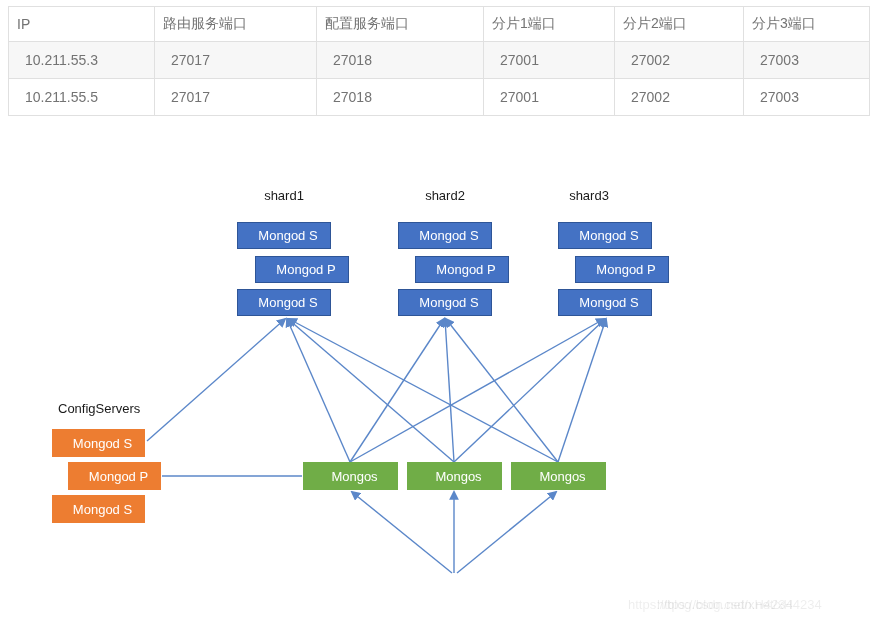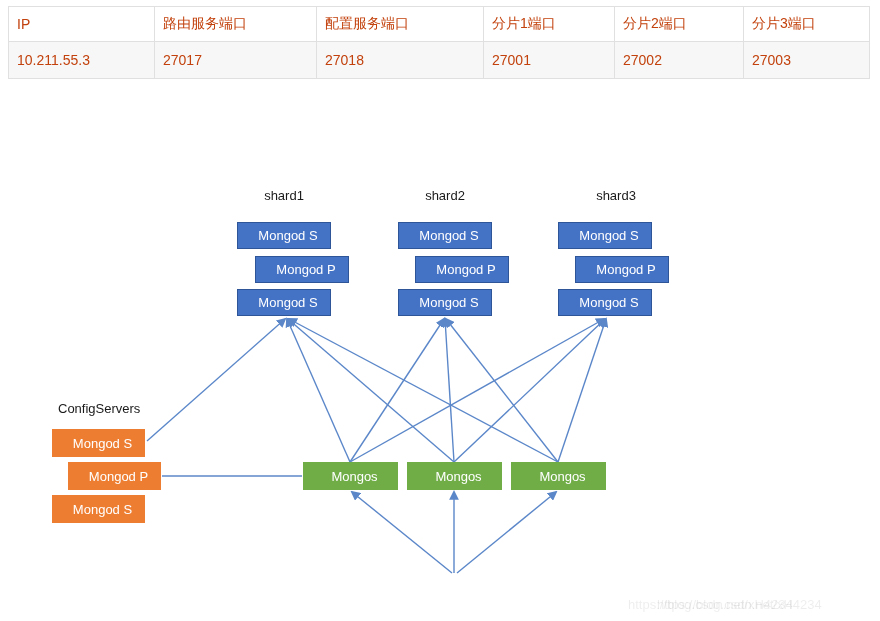--- a/index.html
+++ b/index.html
@@ -10,33 +10,33 @@
     font-family: "Liberation Sans", "DejaVu Sans", sans-serif;
     overflow: hidden;
   }
 
   
   table.port-table {
     position: absolute; left: 8px; top: 6px;
     width: 861px;
     border-collapse: collapse;
     font-size: 14px;
-    color: #c2410c;
+    color: #737373;
     table-layout: fixed;
   }
   table.port-table th, table.port-table td {
     border: 1px solid #e0e0e0;
     text-align: left;
     font-weight: normal;
     padding: 8px 8px;
     white-space: nowrap;
     overflow: hidden;
   }
   table.port-table th { background: #ffffff; padding: 8px 8px; }
-  table.port-table td { padding: 10px 8px; }
+  table.port-table td { padding: 10px 16px; }
   table.port-table tbody tr:nth-child(odd) td { background: #f7f7f7; }
   table.port-table tbody tr:nth-child(even) td { background: #ffffff; }
 
   
   .diagram { position: absolute; left: 0; top: 0; width: 880px; height: 621px; }
   svg.wires { position: absolute; left: 0; top: 0; z-index: 1; }
   svg.wires line { stroke: var(--line, #5b87c9); stroke-width: 1.4; }
   .arrow-head { fill: var(--line, #5b87c9); }
 
   .node {
@@ -74,21 +74,21 @@
   .cfb { left: 52px; top: 495px; }
   
   .m1 { left: 303px; top: 462px; }
   .m2 { left: 407px; top: 462px; }
   .m3 { left: 511px; top: 462px; }
   
   .cl { left: 407px; top: 573px; }
   
   .lbl-shard1 { left: 237px; top: 188px; }
   .lbl-shard2 { left: 398px; top: 188px; }
-  .lbl-shard3 { left: 569px; top: 188px; }
+  .lbl-shard3 { left: 542px; top: 188px; }
   .lbl-config { left: 58px;  top: 401px; }
 
   
   .watermark {
     position: absolute; z-index: 3;
     font-size: 13px; color: rgba(0,0,0,0.07);
     white-space: nowrap;
   }
   .wm1 { left: 628px; top: 597px; }
   .wm2 { left: 657px; top: 597px; }
@@ -111,20 +111,28 @@
         <th>路由服务端口</th>
         <th>配置服务端口</th>
         <th>分片1端口</th>
         <th>分片2端口</th>
         <th>分片3端口</th>
       </tr>
   </thead>
   <tbody>
       <tr>
         <td>10.211.55.3</td>
+        <td>27017</td>
+        <td>27018</td>
+        <td>27001</td>
+        <td>27002</td>
+        <td>27003</td>
+      </tr>
+      <tr>
+        <td>10.211.55.5</td>
         <td>27017</td>
         <td>27018</td>
         <td>27001</td>
         <td>27002</td>
         <td>27003</td>
       </tr>
     </tbody>
 </table>
 
 <div class="diagram">

